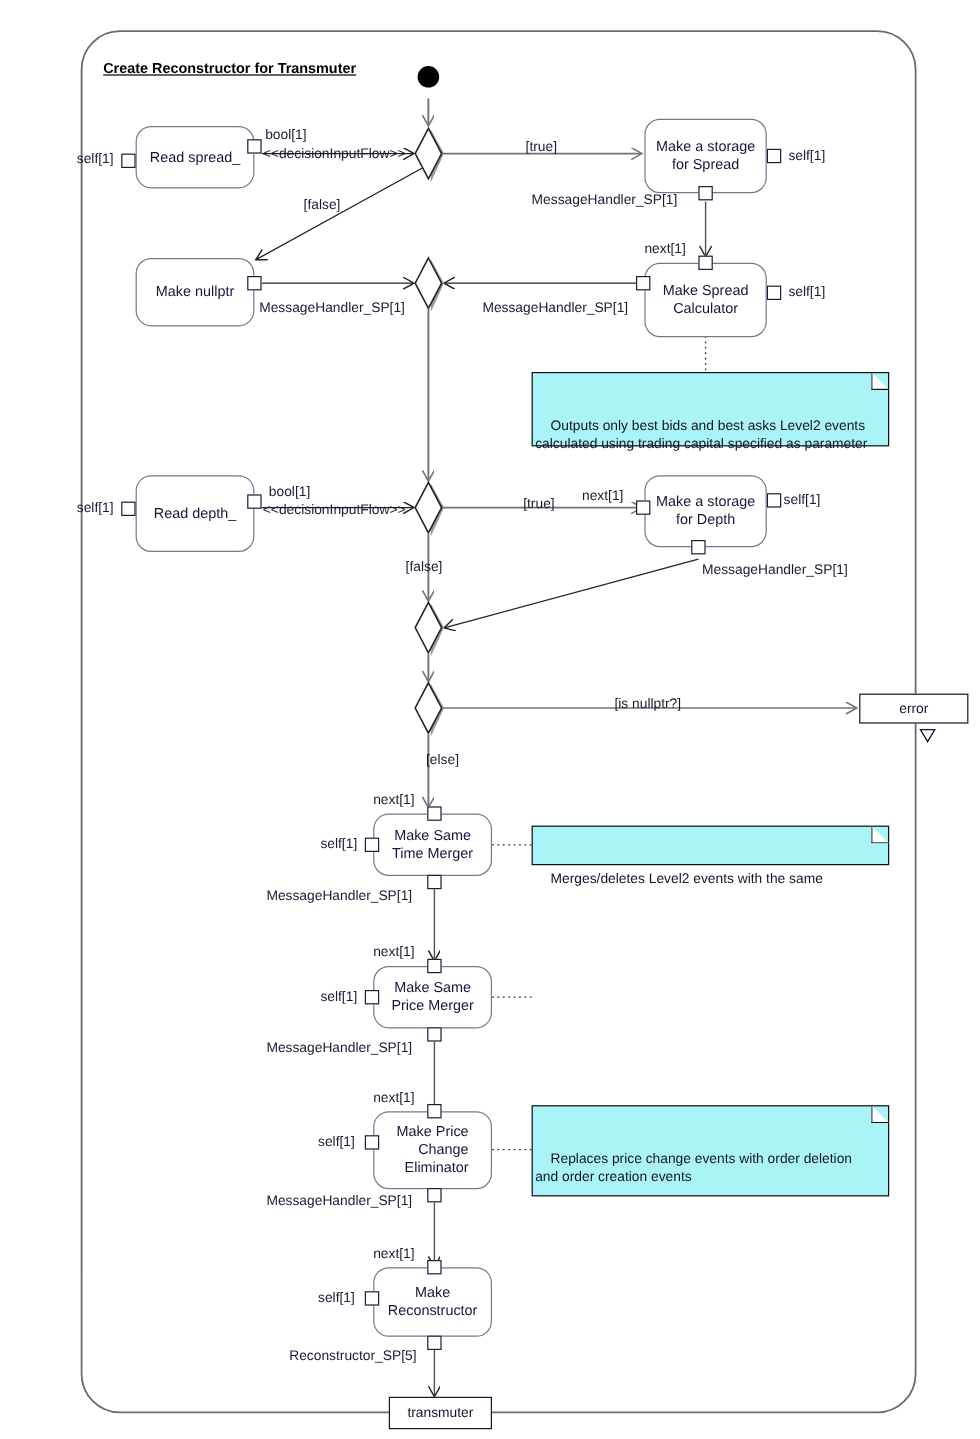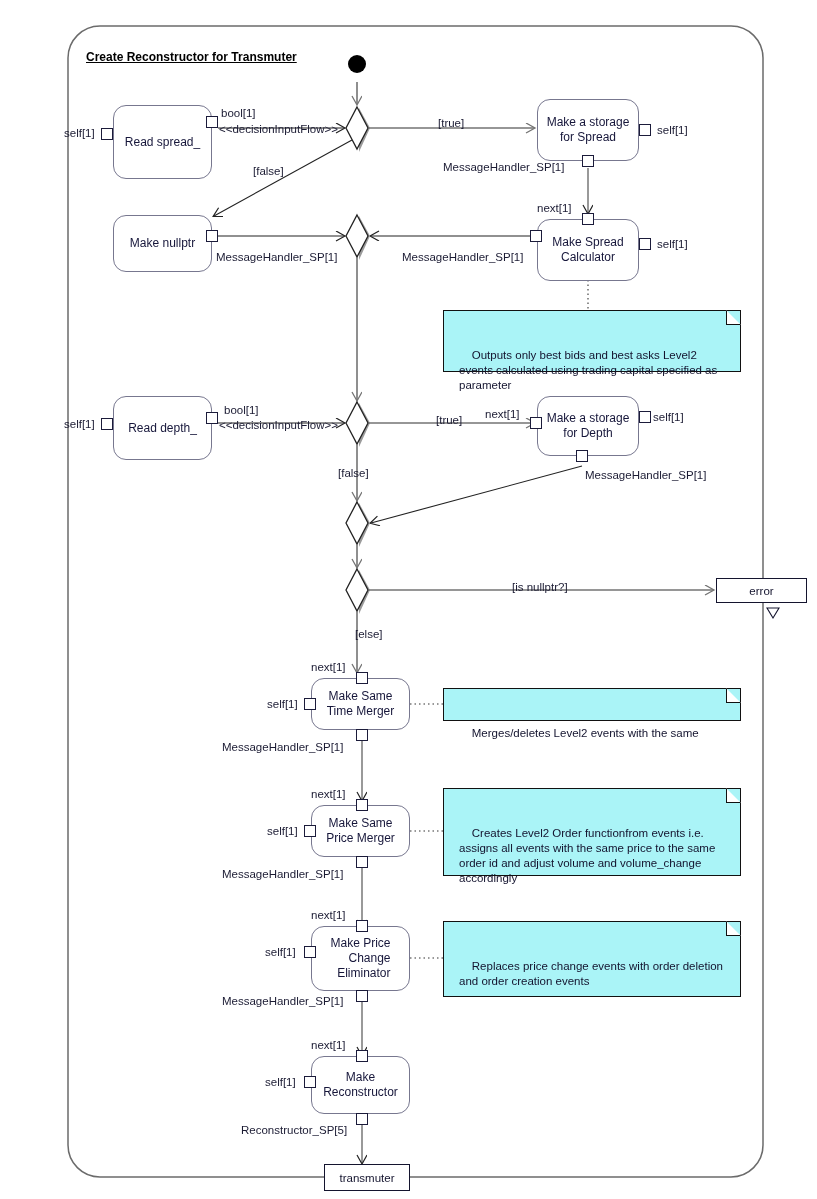--- a/index.html
+++ b/index.html
@@ -68,21 +68,21 @@
   }
   
   .note {
     position: absolute;
     box-sizing: border-box;
     background: #aaf4f7;
     border: 1.2px solid #111111;
     color: #13132e;
     font-size: 11.5px;
     line-height: 15px;
-    padding: 7px 9px 6px 15px;
+    padding: 7px 9px 6px 2px;
     white-space: pre-wrap;
   }
   .note .fold {
     position: absolute;
     right: -1px;
     top: -1px;
     width: 14px;
     height: 14px;
     background: #ffffff;
     border-left: 1.2px solid #111111;
@@ -195,21 +195,21 @@
     <line x1="410" y1="831" x2="443" y2="831" stroke="#333333" stroke-width="1.1" stroke-dasharray="1.5,3"></line>
     <line x1="410" y1="958" x2="443" y2="958" stroke="#333333" stroke-width="1.1" stroke-dasharray="1.5,3"></line>
 
     <path d="M773,618 L767,608 L779,608 Z" fill="none" stroke="#14142e" stroke-width="1.1"></path>
   </svg>
 
   <div class="frame-title" style="left:86px; top:50px;">Create Reconstructor for Transmuter</div>
 
   <div class="initial-node" style="left:348px; top:55px;"></div>
 
-  <div class="action" style="left:113px; top:105px; width:99px; height:74px;">
+  <div class="action" style="left:113px; top:105px; width:99px; height:52px;">
     <span>Read spread_</span>
   </div>
   <div class="pin" style="left:101px; top:128px;"></div>
   <div class="lbl" style="left:64px; top:127px;">self[1]</div>
   <div class="pin" style="left:206px; top:116px;"></div>
   <div class="lbl" style="left:221px; top:107px;">bool[1]</div>
   <div class="lbl" style="left:219px; top:123px;">&lt;&lt;decisionInputFlow&gt;&gt;</div>
   <div class="lbl" style="left:253px; top:165px;">[false]</div>
   <div class="lbl" style="left:438px; top:117px;">[true]</div>
 
@@ -293,24 +293,20 @@
     <span style="white-space:pre-line">Make Same
 Price Merger</span>
   </div>
   <div class="pin" style="left:356px; top:799px;"></div>
   <div class="lbl" style="left:311px; top:788px;">next[1]</div>
   <div class="pin" style="left:304px; top:825px;"></div>
   <div class="lbl" style="left:267px; top:825px;">self[1]</div>
   <div class="pin" style="left:356px; top:856px;"></div>
   <div class="lbl" style="left:222px; top:868px;">MessageHandler_SP[1]</div>
 
-  <div class="note" style="left:443px; top:788px; width:298px; height:88px;">
-    <span class="fold"></span>
-    <span>Creates Level2 Order functionfrom events i.e. assigns all events with the same price to the same order id and adjust volume and volume_change accordingly</span>
-  </div>
 
   <div class="action" style="left:311px; top:926px; width:99px; height:65px;text-align:right;">
     <span style="white-space:pre-line">Make Price
 Change
 Eliminator</span>
   </div>
   <div class="pin" style="left:356px; top:920px;"></div>
   <div class="lbl" style="left:311px; top:909px;">next[1]</div>
   <div class="pin" style="left:304px; top:946px;"></div>
   <div class="lbl" style="left:265px; top:946px;">self[1]</div>

